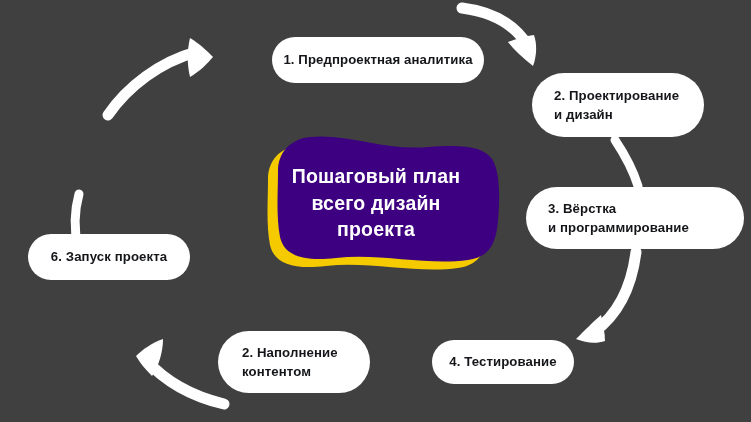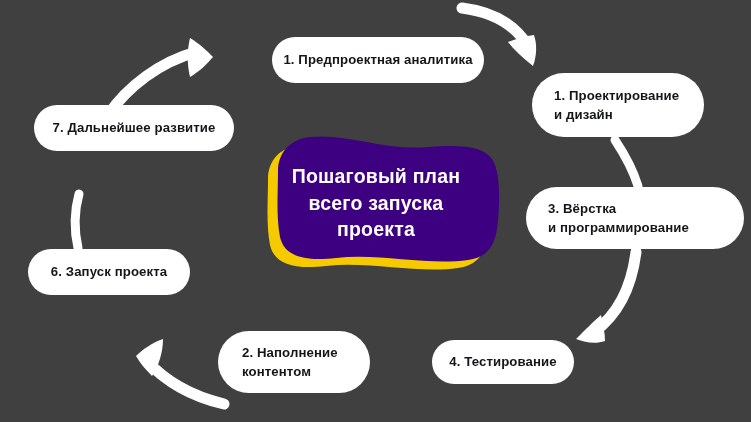--- a/index.html
+++ b/index.html
@@ -48,21 +48,21 @@
     white-space: pre-line;
   }
   .step.one-line .step-label { text-align: center; width: 100%; }
   .step.two-line .step-label { text-align: left; }
 
   #step-1 { left: 272px; top: 37px;  width: 212px; height: 46px; justify-content: center; }
   #step-2 { left: 532px; top: 73px;  width: 172px; height: 64px; padding-left: 22px; }
   #step-3 { left: 526px; top: 187px; width: 218px; height: 62px; padding-left: 22px; }
   #step-4 { left: 432px; top: 340px; width: 142px; height: 44px; }
   #step-5 { left: 218px; top: 331px; width: 152px; height: 62px; padding-left: 24px; }
-  #step-6 { left: 28px;  top: 249px; width: 162px; height: 46px; justify-content: center; }
+  #step-6 { left: 28px;  top: 234px; width: 162px; height: 46px; justify-content: center; }
   #step-7 { left: 34px;  top: 105px; width: 200px; height: 46px; justify-content: center; }
 
   
   #center-badge {
     position: absolute;
     left: 258px;
     top: 133px;
     width: 242px;
     height: 148px;
     z-index: 4;
@@ -122,21 +122,21 @@
     <g>
       <path d="M 78 248 C 74 230 74 212 79 194" fill="none" stroke="#ffffff" stroke-width="9" stroke-linecap="round"></path>
     </g>
   </svg>
 
   <div class="step one-line" id="step-1">
     <span class="step-label">1. Предпроектная аналитика</span>
   </div>
 
   <div class="step two-line" id="step-2">
-    <span class="step-label">1. Проектирование
+    <span class="step-label">2. Проектирование
 и дизайн</span>
   </div>
 
   <div class="step two-line" id="step-3">
     <span class="step-label">3. Вёрстка
 и программирование</span>
   </div>
 
   <div class="step one-line" id="step-4">
     <span class="step-label">4. Тестирование</span>
@@ -144,33 +144,30 @@
 
   <div class="step two-line" id="step-5">
     <span class="step-label">2. Наполнение
     контентом</span>
   </div>
 
   <div class="step one-line" id="step-6">
     <span class="step-label">6. Запуск проекта</span>
   </div>
 
-  <div class="step one-line" id="step-7">
-    <span class="step-label">7. Дальнейшее развитие</span>
-  </div>
 
   <div id="center-badge">
     <svg width="242" height="148" viewBox="0 0 242 148" xmlns="http://www.w3.org/2000/svg">
 
       <path d="M 10 46 C 10 28 22 14 42 12 C 78 8 118 26 160 22 C 196 19 216 22 224 34
                C 232 46 232 72 230 96 C 228 118 222 132 200 135 C 160 141 112 128 68 133
                C 34 137 16 130 12 112 C 8 92 10 66 10 46 Z" fill="#f5cb00"></path>
 
       <path d="M 20 38 C 20 20 32 6 52 4 C 88 0 128 18 170 14 C 206 11 226 14 234 26
                C 242 38 242 64 240 88 C 238 110 232 124 210 127 C 170 133 122 120 78 125
                C 44 129 26 122 22 104 C 18 84 20 58 20 38 Z" fill="#3d0080"></path>
     </svg>
     <div id="center-title">Пошаговый план
-всего запуска
+всего дизайн
 проекта</div>
   </div>
 
 </div>
 
 </body></html>

